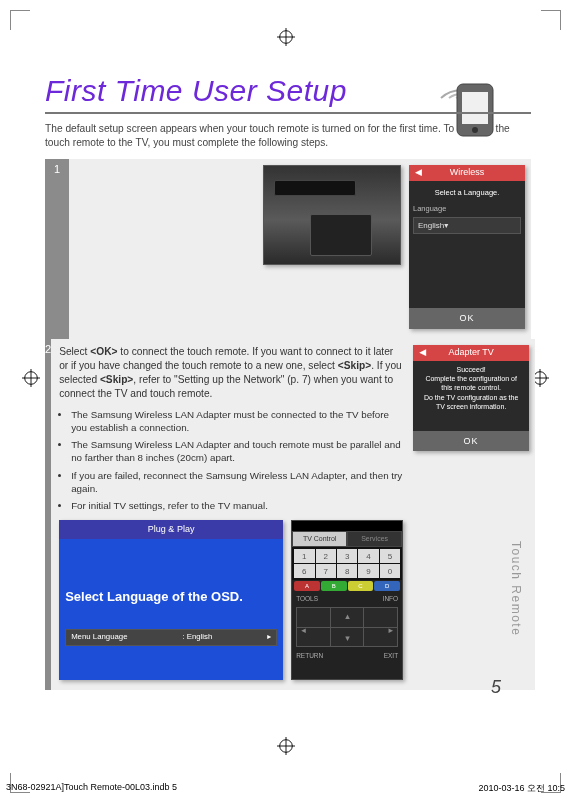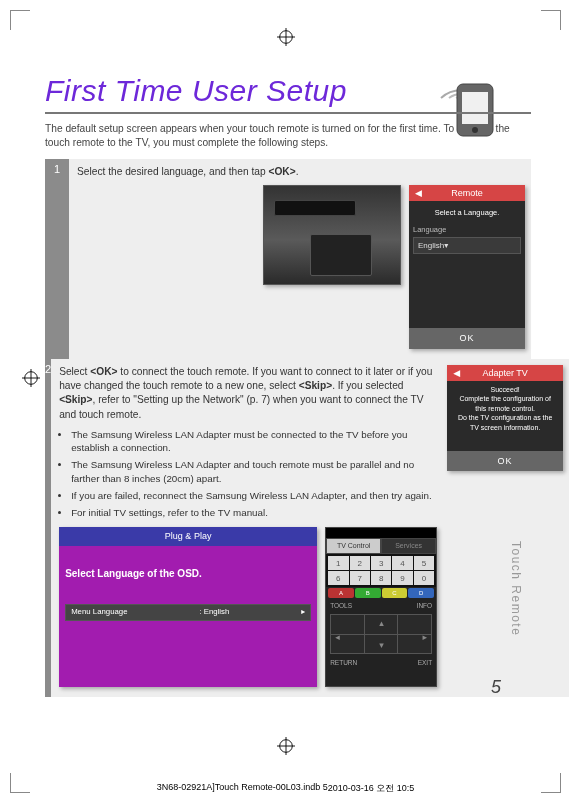--- a/index.html
+++ b/index.html
@@ -42,23 +42,23 @@
   .screen-body { min-height: 70px; padding: 4px 6px; font-size: 7px; text-align: center; line-height: 1.35; }
   .screen-ok { background: #666; text-align: center; padding: 4px; font-size: 9px; letter-spacing: 1px; }
 
   .step2 .step-body { padding-right: 132px; }
   .step2-screen-wrap { position: absolute; right: 6px; top: 6px; }
   .bul-list { margin-top: 6px; }
   .bul-list li { list-style: disc; margin-left: 12px; margin-bottom: 4px; font-size: 9.8px; line-height: 1.35; }
   .bold { font-weight: bold; }
 
   .step3-imgs { display:flex; justify-content:flex-end; gap:8px; padding-top:4px; }
-  .plug-play { width: 258px; background: #a21caf; color:#fff; font-size:8px; box-shadow: 2px 2px 4px rgba(0,0,0,0.3); position:relative; }
+  .plug-play { width: 224px; background: #1d4ed8; color:#fff; font-size:8px; box-shadow: 2px 2px 4px rgba(0,0,0,0.3); position:relative; }
   .pp-hdr { background:#3a3aa8; text-align:center; padding:3px; font-size:9px; }
-  .pp-row { padding:21px 6px; font-size:10px; }
+  .pp-row { padding:21px 6px; font-size:13px;margin-top:28px; }
   .pp-menu { display:flex; justify-content:space-between; align-items:center; margin:2px 6px; background:#444; border:1px solid #555; padding:2px 5px; font-size:7.8px; }
   .pp-enter { text-align:center; padding:5px; font-size:7.8px; color:#ccc; }
   .remote-img { width:112px; height:160px; background:#222; border:1px solid #444; position:relative; box-shadow:2px 2px 4px rgba(0,0,0,0.3); }
   .remote-status { background:#000; height:10px; }
   .remote-tabs { display:flex; height:16px; font-size:7px; }
   .remote-tabs div { flex:1; display:flex; align-items:center; justify-content:center; border:1px solid #444; }
   .remote-tabs .act { background:#ccc; color:#333; }
   .remote-tabs .inact { background:#333; color:#888; }
   .remote-grid { display:grid; grid-template-columns:repeat(5,1fr); gap:1px; background:#111; padding:2px; }
   .remote-grid div { background:#ddd; height:14px; display:flex; align-items:center; justify-content:center; font-size:8px; color:#555; }
@@ -68,21 +68,21 @@
   .dpad { margin:2px 4px; border:1px solid #555; height:40px; position:relative; background:#2a2a2a; }
   .dpad::before { content:""; position:absolute; left:33%; top:0; bottom:0; width:1px; background:#555; }
   .dpad::after { content:""; position:absolute; left:66%; top:0; bottom:0; width:1px; background:#555; }
   .dpad-h { position:absolute; top:50%; left:0; right:0; height:1px; background:#555; }
   .arrow { position:absolute; color:#888; font-size:9px; }
   .ret-row { display:flex; justify-content:space-between; padding:2px 4px 4px; font-size:6.5px; color:#aaa; }
 
   .side-label { position: absolute; right: 8px; bottom: 120px; writing-mode: vertical-rl; color: #999; font-size: 12px; letter-spacing: 1.5px; font-weight: 300; }
   .pagenum { position: absolute; right: 30px; bottom: 58px; font-size: 18px; font-style: italic; color: #444; }
 
-  .footer { position: absolute; bottom: 8px; left: 0; right: 0; font-size: 9px; color: #000; display:flex; justify-content:center; padding:0 6px; }
+  .footer { position: absolute; bottom: 8px; left: 0; right: 0; font-size: 9px; color: #000; display:flex; justify-content:space-between; padding:0 6px; }
 </style>
 </head>
 <body>
 
 <div class="crop-mark crop-tl"></div>
 <div class="crop-mark crop-tr"></div>
 <div class="crop-mark crop-bl"></div>
 <div class="crop-mark crop-br"></div>
 <div class="reg-mark reg-top"><svg viewBox="0 0 20 20">
       <circle cx="10" cy="10" r="7" fill="none" stroke="#000" stroke-width="1"></circle>
@@ -126,29 +126,26 @@
     <h1 class="title">First Time User Setup</h1>
   </div>
 
   <p class="intro">The default setup screen appears when your touch remote is turned on for the first time. To connect the touch remote to the TV, you must complete the following steps.</p>
 
   <div class="steps">
 
     <div class="step-row">
       <div class="step-num-col">1</div>
       <div class="step-body">
-        <div class="step1-text">
-          <span>Select the desired language, and then tap </span><span class="bold">&lt;OK&gt;</span><span>.</span>
-        </div>
         <div class="step1-imgs">
           <div class="dev-img"></div>
           <div class="screen">
             <div class="screen-hdr">
               <span class="left-arrow">◀</span>
-              <span>Remote</span>
+              <span>Wireless</span>
             </div>
             <div class="screen-sub">Select a Language.</div>
             <div class="lang-lbl">Language</div>
             <div class="lang-sel">
               <span>English</span>
               <span>▾</span>
             </div>
             <div class="screen-body"></div>
             <div class="screen-ok">OK</div>
           </div>

